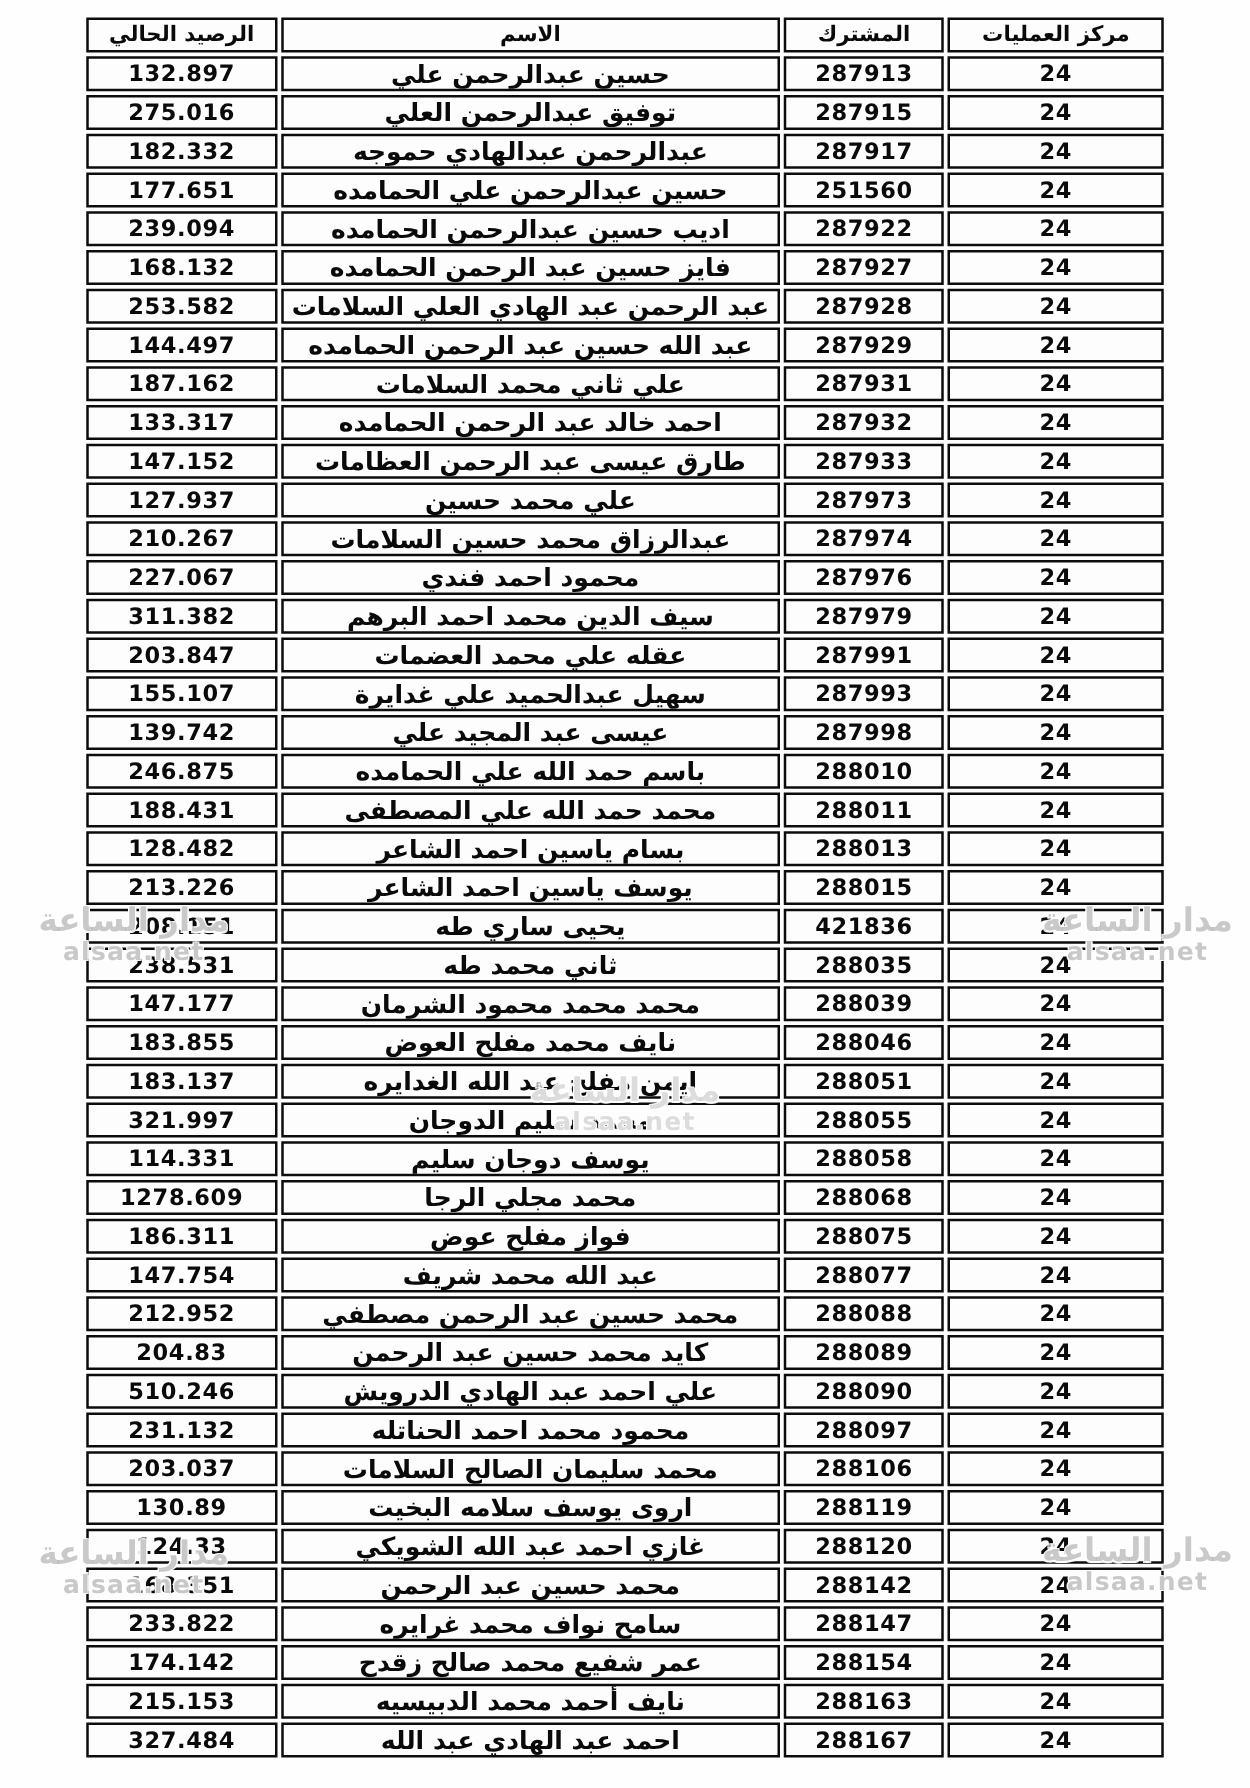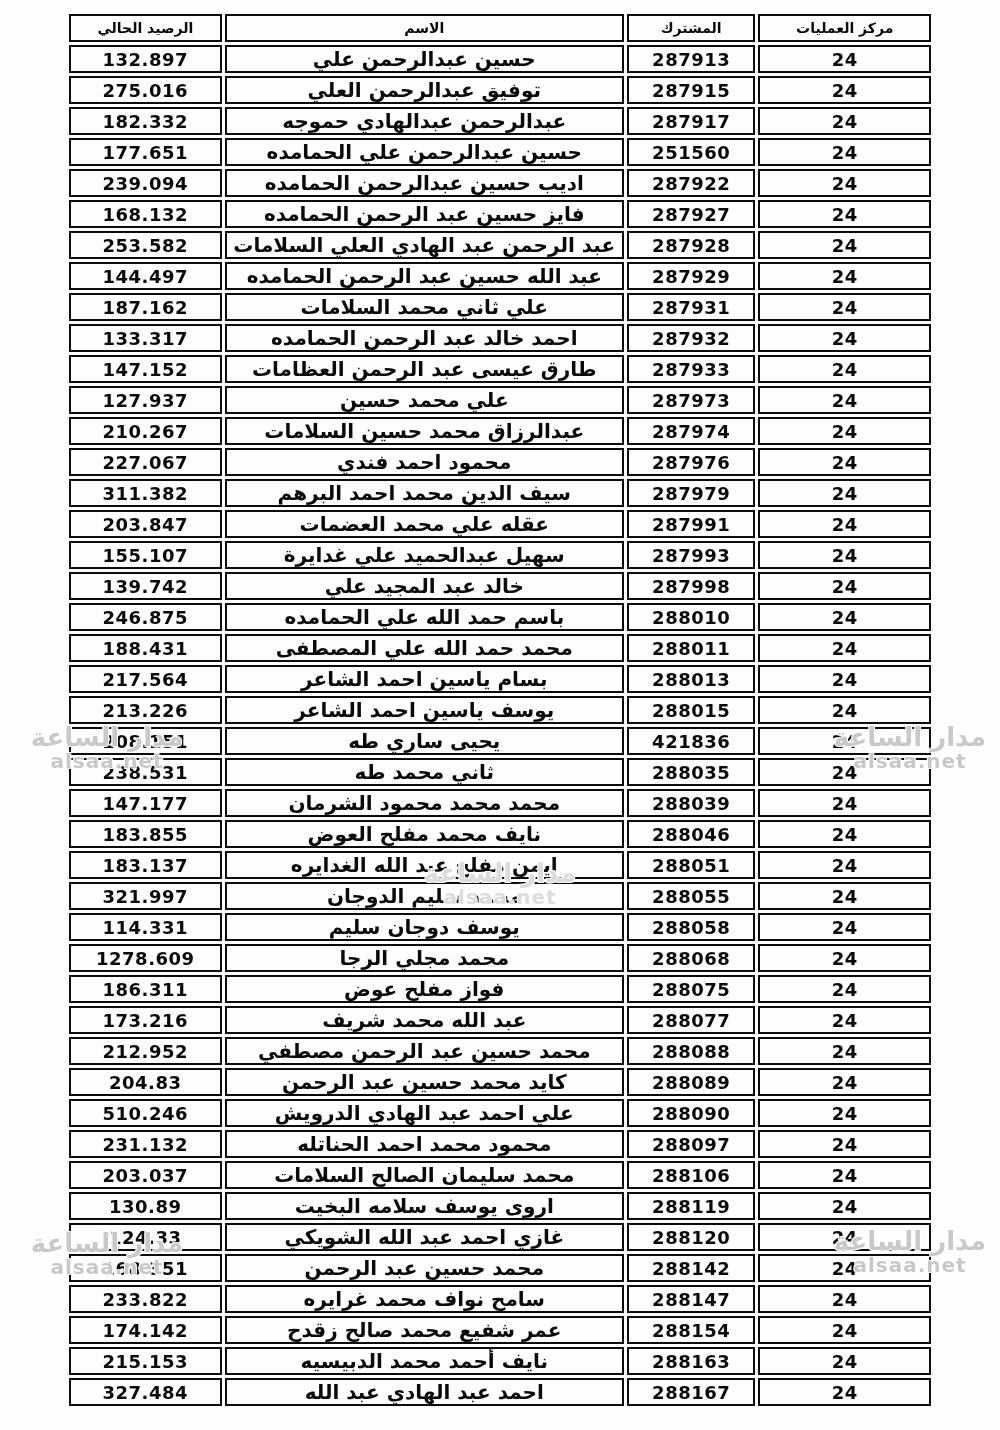--- a/index.html
+++ b/index.html
@@ -31,21 +31,21 @@
     text-align: center;
     vertical-align: middle;
     font-weight: bold;
     color: #0a0a0a;
     height: 24px;
     padding: 0 4px;
     overflow: hidden;
     white-space: nowrap;
   }
   .doc-table th {
-    font-size: 14px;
+    font-size: 17px;
   }
   .cell-center, .cell-subscriber, .cell-balance {
     font-size: 18px;
     letter-spacing: 0.5px;
     font-family: "DejaVu Sans", sans-serif;
   }
   .cell-name {
     font-size: 20px;
   }
   col.c-center { width: 172px; }
@@ -201,40 +201,40 @@
         </tr>
         <tr>
           <td class="cell-center">24</td>
           <td class="cell-subscriber">287993</td>
           <td class="cell-name">سهيل عبدالحميد علي غدايرة</td>
           <td class="cell-balance">155.107</td>
         </tr>
         <tr>
           <td class="cell-center">24</td>
           <td class="cell-subscriber">287998</td>
-          <td class="cell-name">خالد عبد المجيد علي</td>
+          <td class="cell-name">عيسى عبد المجيد علي</td>
           <td class="cell-balance">139.742</td>
         </tr>
         <tr>
           <td class="cell-center">24</td>
           <td class="cell-subscriber">288010</td>
           <td class="cell-name">باسم حمد الله علي الحمامده</td>
           <td class="cell-balance">246.875</td>
         </tr>
         <tr>
           <td class="cell-center">24</td>
           <td class="cell-subscriber">288011</td>
           <td class="cell-name">محمد حمد الله علي المصطفى</td>
           <td class="cell-balance">188.431</td>
         </tr>
         <tr>
           <td class="cell-center">24</td>
           <td class="cell-subscriber">288013</td>
           <td class="cell-name">بسام ياسين احمد الشاعر</td>
-          <td class="cell-balance">217.564</td>
+          <td class="cell-balance">128.482</td>
         </tr>
         <tr>
           <td class="cell-center">24</td>
           <td class="cell-subscriber">288015</td>
           <td class="cell-name">يوسف ياسين احمد الشاعر</td>
           <td class="cell-balance">213.226</td>
         </tr>
         <tr>
           <td class="cell-center">24</td>
           <td class="cell-subscriber">421836</td>
@@ -286,21 +286,21 @@
         <tr>
           <td class="cell-center">24</td>
           <td class="cell-subscriber">288075</td>
           <td class="cell-name">فواز مفلح عوض</td>
           <td class="cell-balance">186.311</td>
         </tr>
         <tr>
           <td class="cell-center">24</td>
           <td class="cell-subscriber">288077</td>
           <td class="cell-name">عبد الله محمد شريف</td>
-          <td class="cell-balance">173.216</td>
+          <td class="cell-balance">147.754</td>
         </tr>
         <tr>
           <td class="cell-center">24</td>
           <td class="cell-subscriber">288088</td>
           <td class="cell-name">محمد حسين عبد الرحمن مصطفي</td>
           <td class="cell-balance">212.952</td>
         </tr>
         <tr>
           <td class="cell-center">24</td>
           <td class="cell-subscriber">288089</td>

